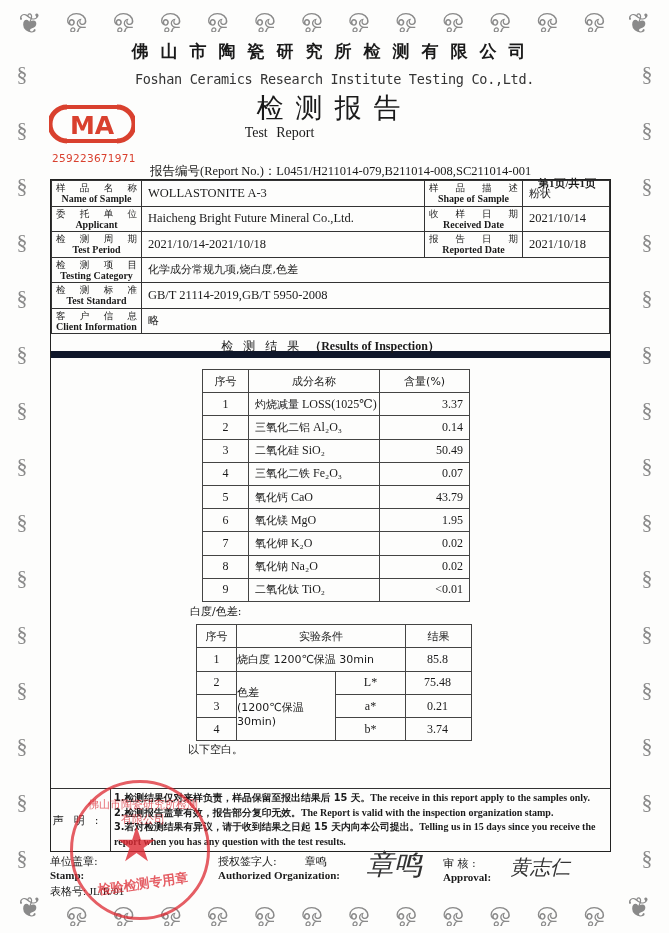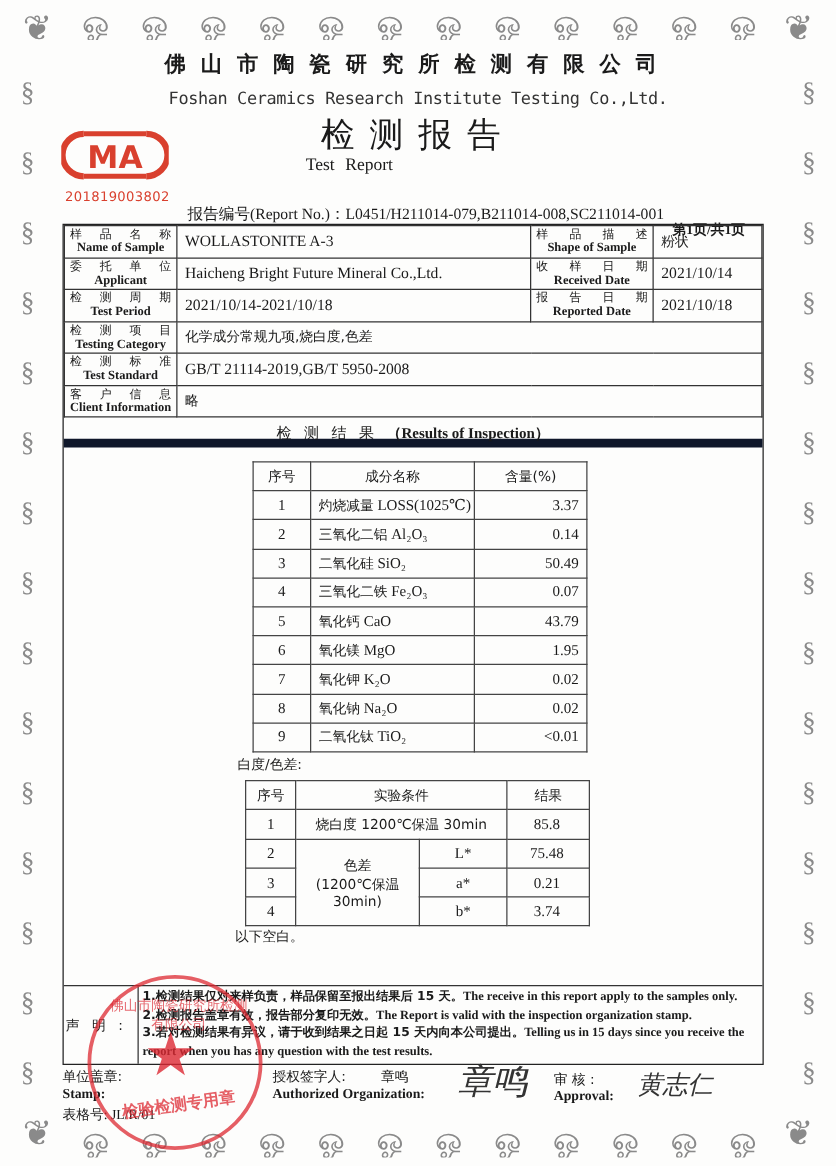--- a/index.html
+++ b/index.html
@@ -58,21 +58,21 @@
   .c-name { width: 120px; padding-left: 6px; text-align: left; }
   .c-val { width: 82px; text-align: right; padding-right: 6px; }
   .cn-inline { font-family: "DejaVu Sans", sans-serif; font-size: 11px; }
 
   .white-label { position: absolute; left: 139px; top: 424px; font-family: "DejaVu Sans", sans-serif; font-size: 11px; }
 
   table.white { position: absolute; left: 145px; top: 444px; width: 276px; border-collapse: collapse; border: 1.5px solid #222; font-size: 12px; }
   table.white td, table.white th { border: 1px solid #444; height: 23.3px; font-weight: normal; }
   table.white th { font-family: "DejaVu Sans", sans-serif; font-size: 11px; }
   .w-seq { width: 40px; text-align: center; }
-  .w-cond { text-align: center; }
+  .w-cond { text-align: left; }
   .w-sub { width: 70px; text-align: center; }
   .w-val { width: 66px; text-align: center; padding-right: 2px; }
 
   .blank { position: absolute; left: 137px; top: 562px; font-family: "DejaVu Sans", sans-serif; font-size: 11px; }
 
   .decl { position: absolute; left: 0; top: 608px; width: 100%; height: 63px; border-top: 1px solid #333; display: flex; }
   .decl-label { width: 60px; border-right: 1px solid #333; display: flex; align-items: center; justify-content: center; font-family: "DejaVu Sans", sans-serif; font-size: 11px; letter-spacing: 10px; }
   .decl-body { flex: 1; padding: 2px 3px; font-size: 10px; line-height: 14.5px; font-weight: bold; }
   .decl-body .cn { font-family: "DejaVu Sans", sans-serif; font-weight: bold; font-size: 9.8px; }
 
@@ -165,21 +165,21 @@
 <div class="title-cn">检测报告</div>
 <div class="title-en">Test  Report</div>
 
 <svg class="cma" viewBox="0 0 86 40">
   <path d="M18 3 A17 17 0 0 0 18 37" fill="none" stroke="#d9402e" stroke-width="5"></path>
   <path d="M68 3 A17 17 0 0 1 68 37" fill="none" stroke="#d9402e" stroke-width="5"></path>
   <line x1="18" y1="3" x2="68" y2="3" stroke="#d9402e" stroke-width="4"></line>
   <line x1="18" y1="37" x2="68" y2="37" stroke="#d9402e" stroke-width="4"></line>
   <text x="43" y="30" text-anchor="middle" font-family="DejaVu Sans, sans-serif" font-weight="bold" font-size="25" fill="#d9402e">MA</text>
 </svg>
-<div class="cma-num">201819003802</div>
+<div class="cma-num">259223671971</div>
 
 <div class="report-no">报告编号(Report No.)：L0451/H211014-079,B211014-008,SC211014-001</div>
 <div class="page-no">第1页/共1页</div>
 
 <div class="main">
   <table class="info">
     <tbody>
         <tr>
       <td class="lbl">
         <div class="cn">

